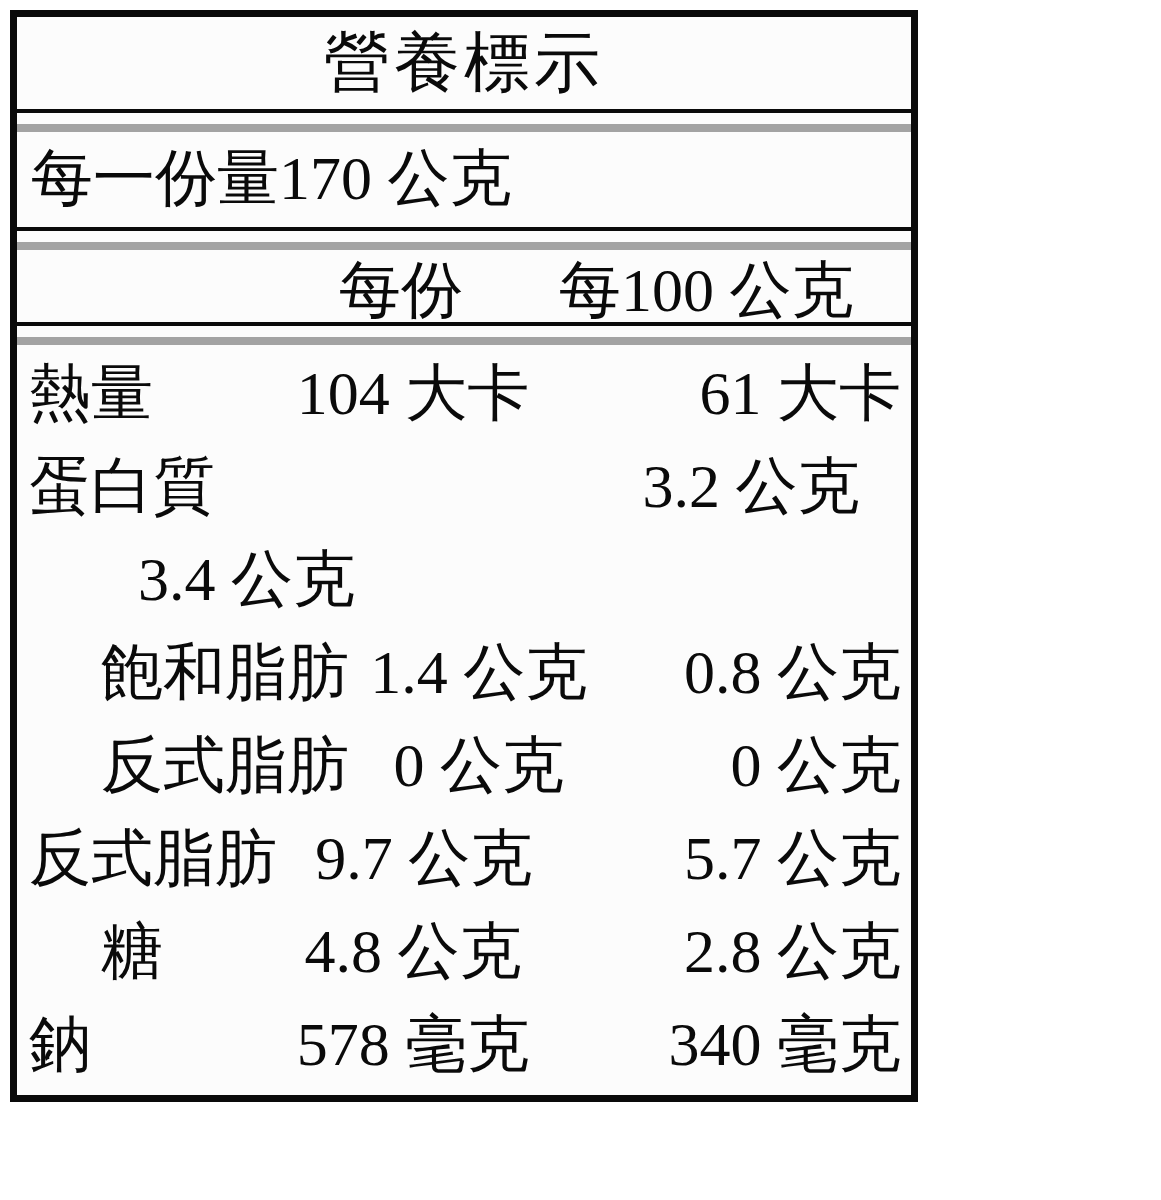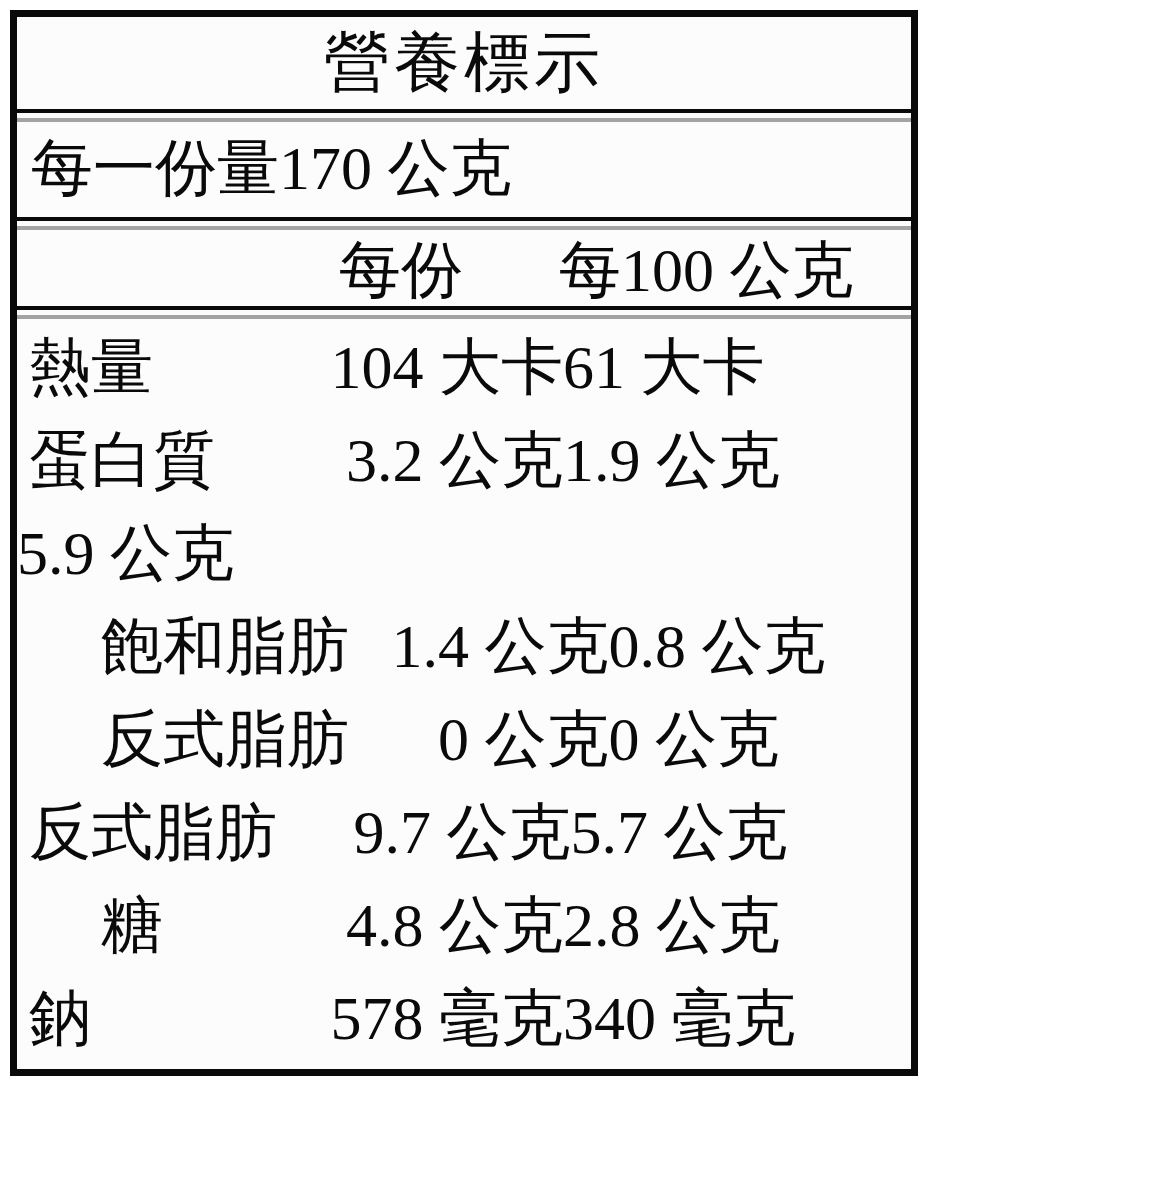--- a/index.html
+++ b/index.html
@@ -12,21 +12,21 @@
   }
   .nutrition-table {
     position: absolute;
     left: 10px; top: 10px;
     width: 908px;
     border: 7px solid #0a0a0a;
     background: #fcfcfc;
   }
   
   .sec { border-bottom: 4px solid #0a0a0a; }
-  .sec + .sec { border-top: 4px solid #a3a3a3; margin-top: 5px; }
+  .sec + .sec { border-top: 8px solid #a3a3a3; margin-top: 11px; }
   .sec:last-child { border-bottom: none; }
 
   .sec-title {
     height: 96px; line-height: 92px;
     text-align: center;
     font-size: 66px;
     letter-spacing: 4px;
   }
   .sec-serving { padding: 4px 0 6px 14px; }
   .serving-line {
@@ -34,22 +34,22 @@
     font-size: 62px;
     white-space: nowrap;
   }
   .sec-headers {
     display: flex;
     height: 84px; line-height: 80px;
     font-size: 62px;
     padding-right: 14px;
   }
   .spacer { flex: 1; }
-  .c1 { width: 300px; text-align: right; white-space: nowrap; }
-  .c2 { width: 338px; white-space: nowrap; }
+  .c1 { width: 300px; text-align: center; white-space: nowrap; }
+  .c2 { width: 338px; text-align: right; white-space: nowrap; }
   .hdr1 { width: 300px; text-align: right; padding-right: 96px; white-space: nowrap; }
   .hdr2 { width: 338px; text-align: left; white-space: nowrap; }
 
   .sec-data { padding: 2px 0 4px 0; }
   .nrow {
     display: flex;
     height: 93px; line-height: 93px;
     font-size: 62px;
     padding-right: 10px;
   }
@@ -77,25 +77,24 @@
 
     <div class="nrow">
       <div class="nlabel">熱量</div>
       <div class="c1">104 大卡</div>
       <div class="c2">61 大卡</div>
     </div>
 
     <div class="nrow">
       <div class="nlabel">蛋白質</div>
       <div class="c1">3.2 公克</div>
-      <div class="c2">1.9 公克</div>
     </div>
 
     <div class="nrow">
-      <div class="c2">5.9 公克</div>
+      <div class="c2">3.4 公克</div>
     </div>
 
     <div class="nrow indent">
       <div class="nlabel">飽和脂肪</div>
       <div class="c1">1.4 公克</div>
       <div class="c2">0.8 公克</div>
     </div>
 
     <div class="nrow indent">
       <div class="nlabel">反式脂肪</div>

